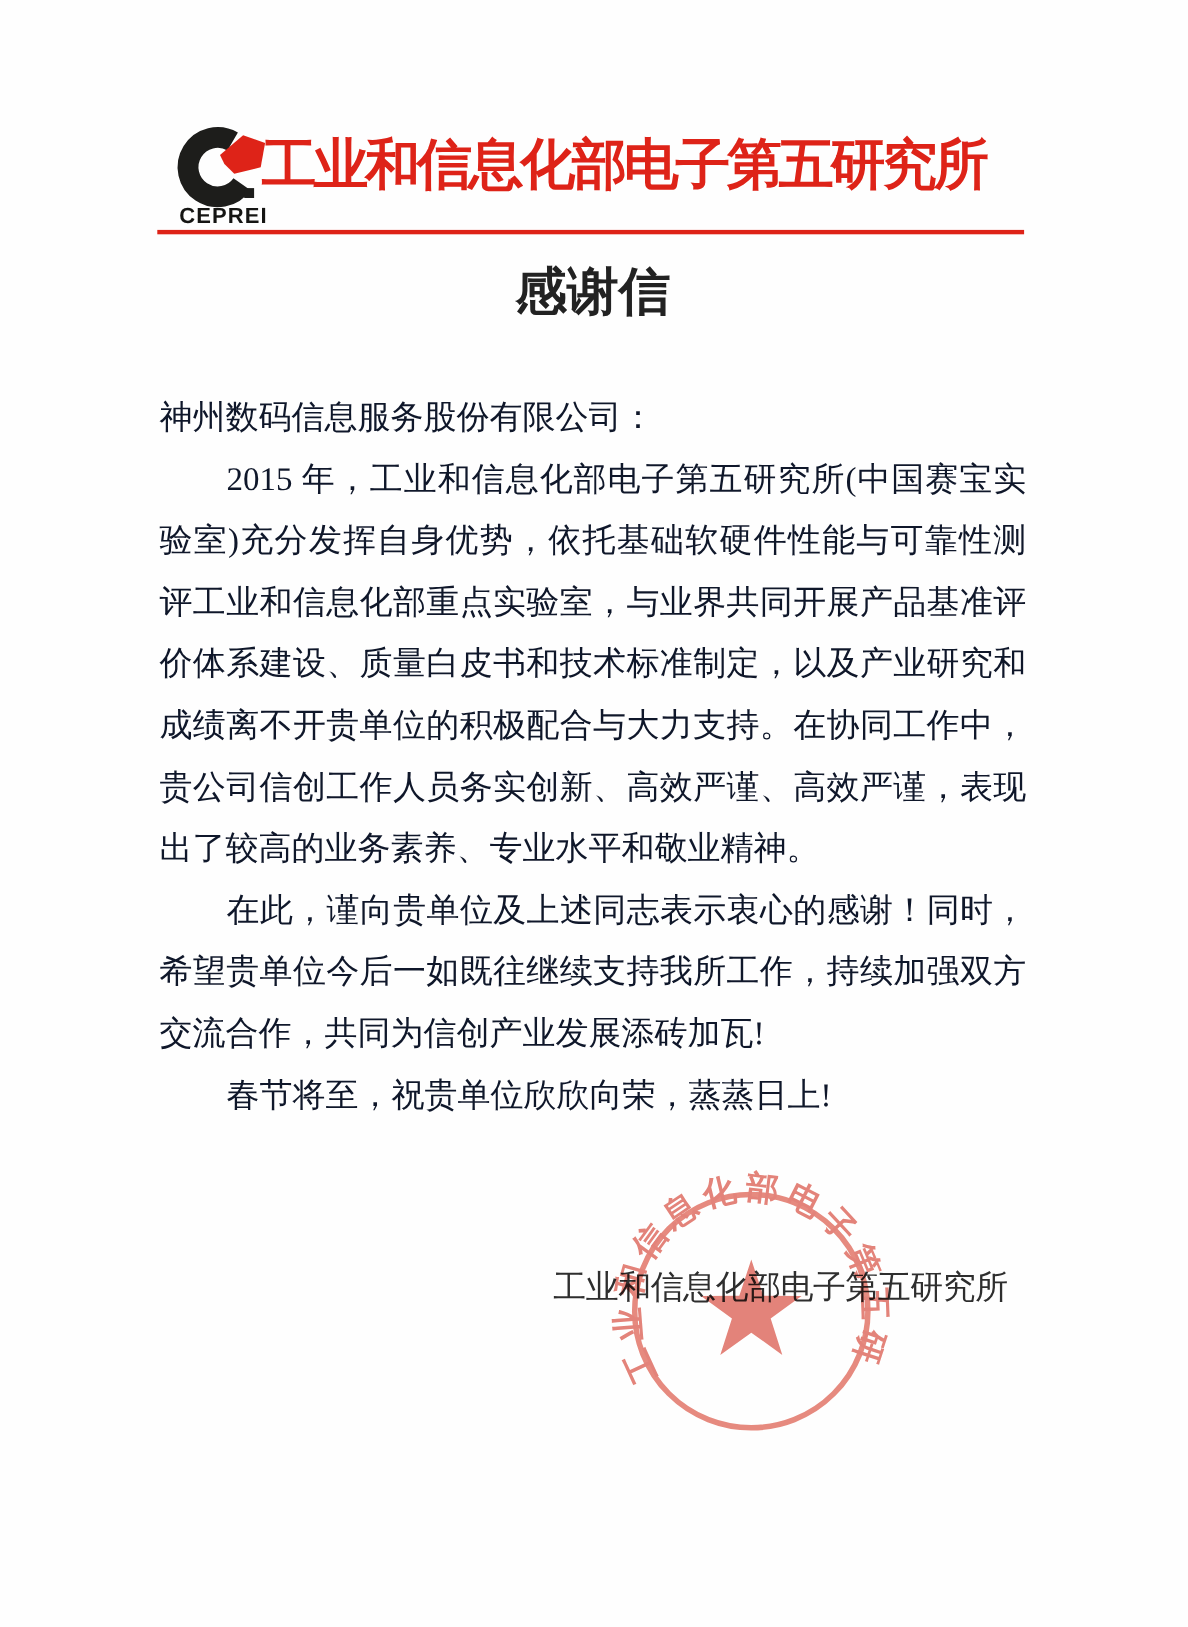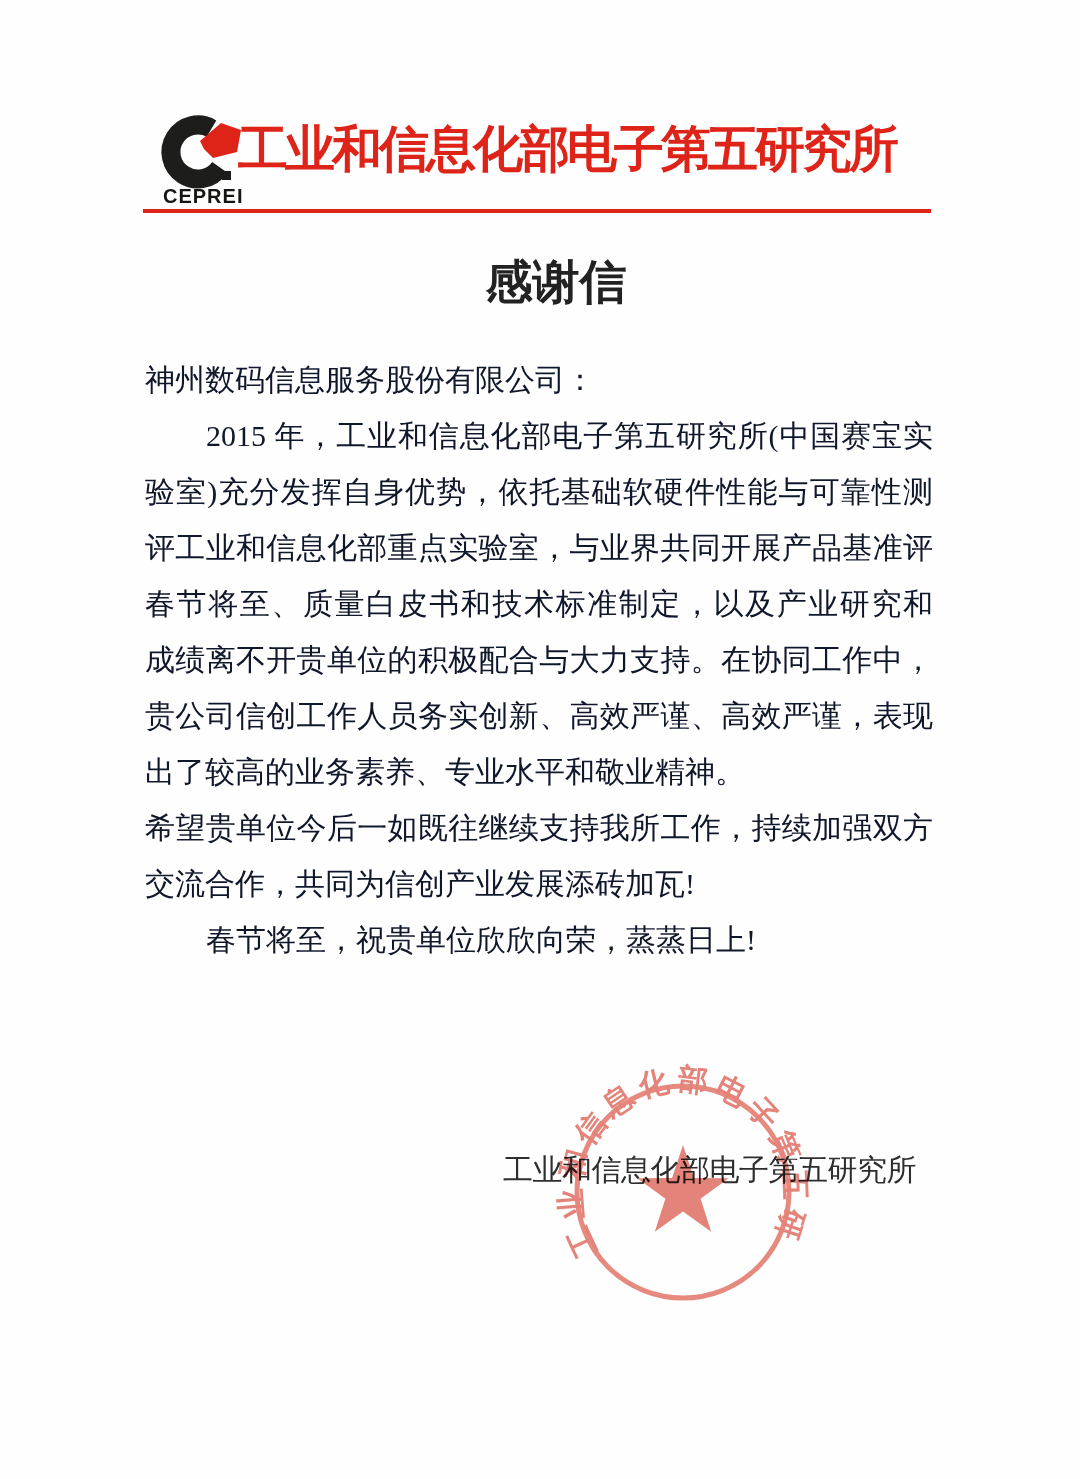--- a/index.html
+++ b/index.html
@@ -45,21 +45,21 @@
     height: 4px;
     background: #de2318;
   }
 
   
   .letter-title {
     position: absolute;
     left: 145px;
     top: 234px;
     width: 788px;
-    margin: 17px;
+    margin: 0;
     text-align: center;
     font-family: "Liberation Sans", "DejaVu Sans", sans-serif;
     font-weight: bold;
     font-size: 47px;
     color: #222222;
   }
 
   
   .body {
     position: absolute;
@@ -143,24 +143,25 @@
 
   <div class="divider"></div>
 
   <h1 class="letter-title">感谢信</h1>
 
   <main class="body" id="letter-body">
       <div class="line">神州数码信息服务股份有限公司：</div>
       <div class="line indent stretch">2015 年，工业和信息化部电子第五研究所(中国赛宝实</div>
       <div class="line stretch">验室)充分发挥自身优势，依托基础软硬件性能与可靠性测</div>
       <div class="line stretch">评工业和信息化部重点实验室，与业界共同开展产品基准评</div>
-      <div class="line stretch">春节将至、质量白皮书和技术标准制定，以及产业研究和</div>
+      <div class="line stretch">价体系建设、质量白皮书和技术标准制定，以及产业研究和</div>
       <div class="line stretch">成绩离不开贵单位的积极配合与大力支持。在协同工作中，</div>
       <div class="line stretch">贵公司信创工作人员务实创新、高效严谨、高效严谨，表现</div>
       <div class="line">出了较高的业务素养、专业水平和敬业精神。</div>
+      <div class="line indent stretch">在此，谨向贵单位及上述同志表示衷心的感谢！同时，</div>
       <div class="line stretch">希望贵单位今后一如既往继续支持我所工作，持续加强双方</div>
       <div class="line">交流合作，共同为信创产业发展添砖加瓦!</div>
       <div class="line indent">春节将至，祝贵单位欣欣向荣，蒸蒸日上!</div>
     </main>
 
   <div class="sig-org">工业和信息化部电子第五研究所</div>
 
   <svg class="stamp" viewBox="0 0 272 272" aria-hidden="true">
     <defs>
       <path id="sealArc" d="M 53.5 196 A 102 102 0 1 1 218.5 196" fill="none"></path>

